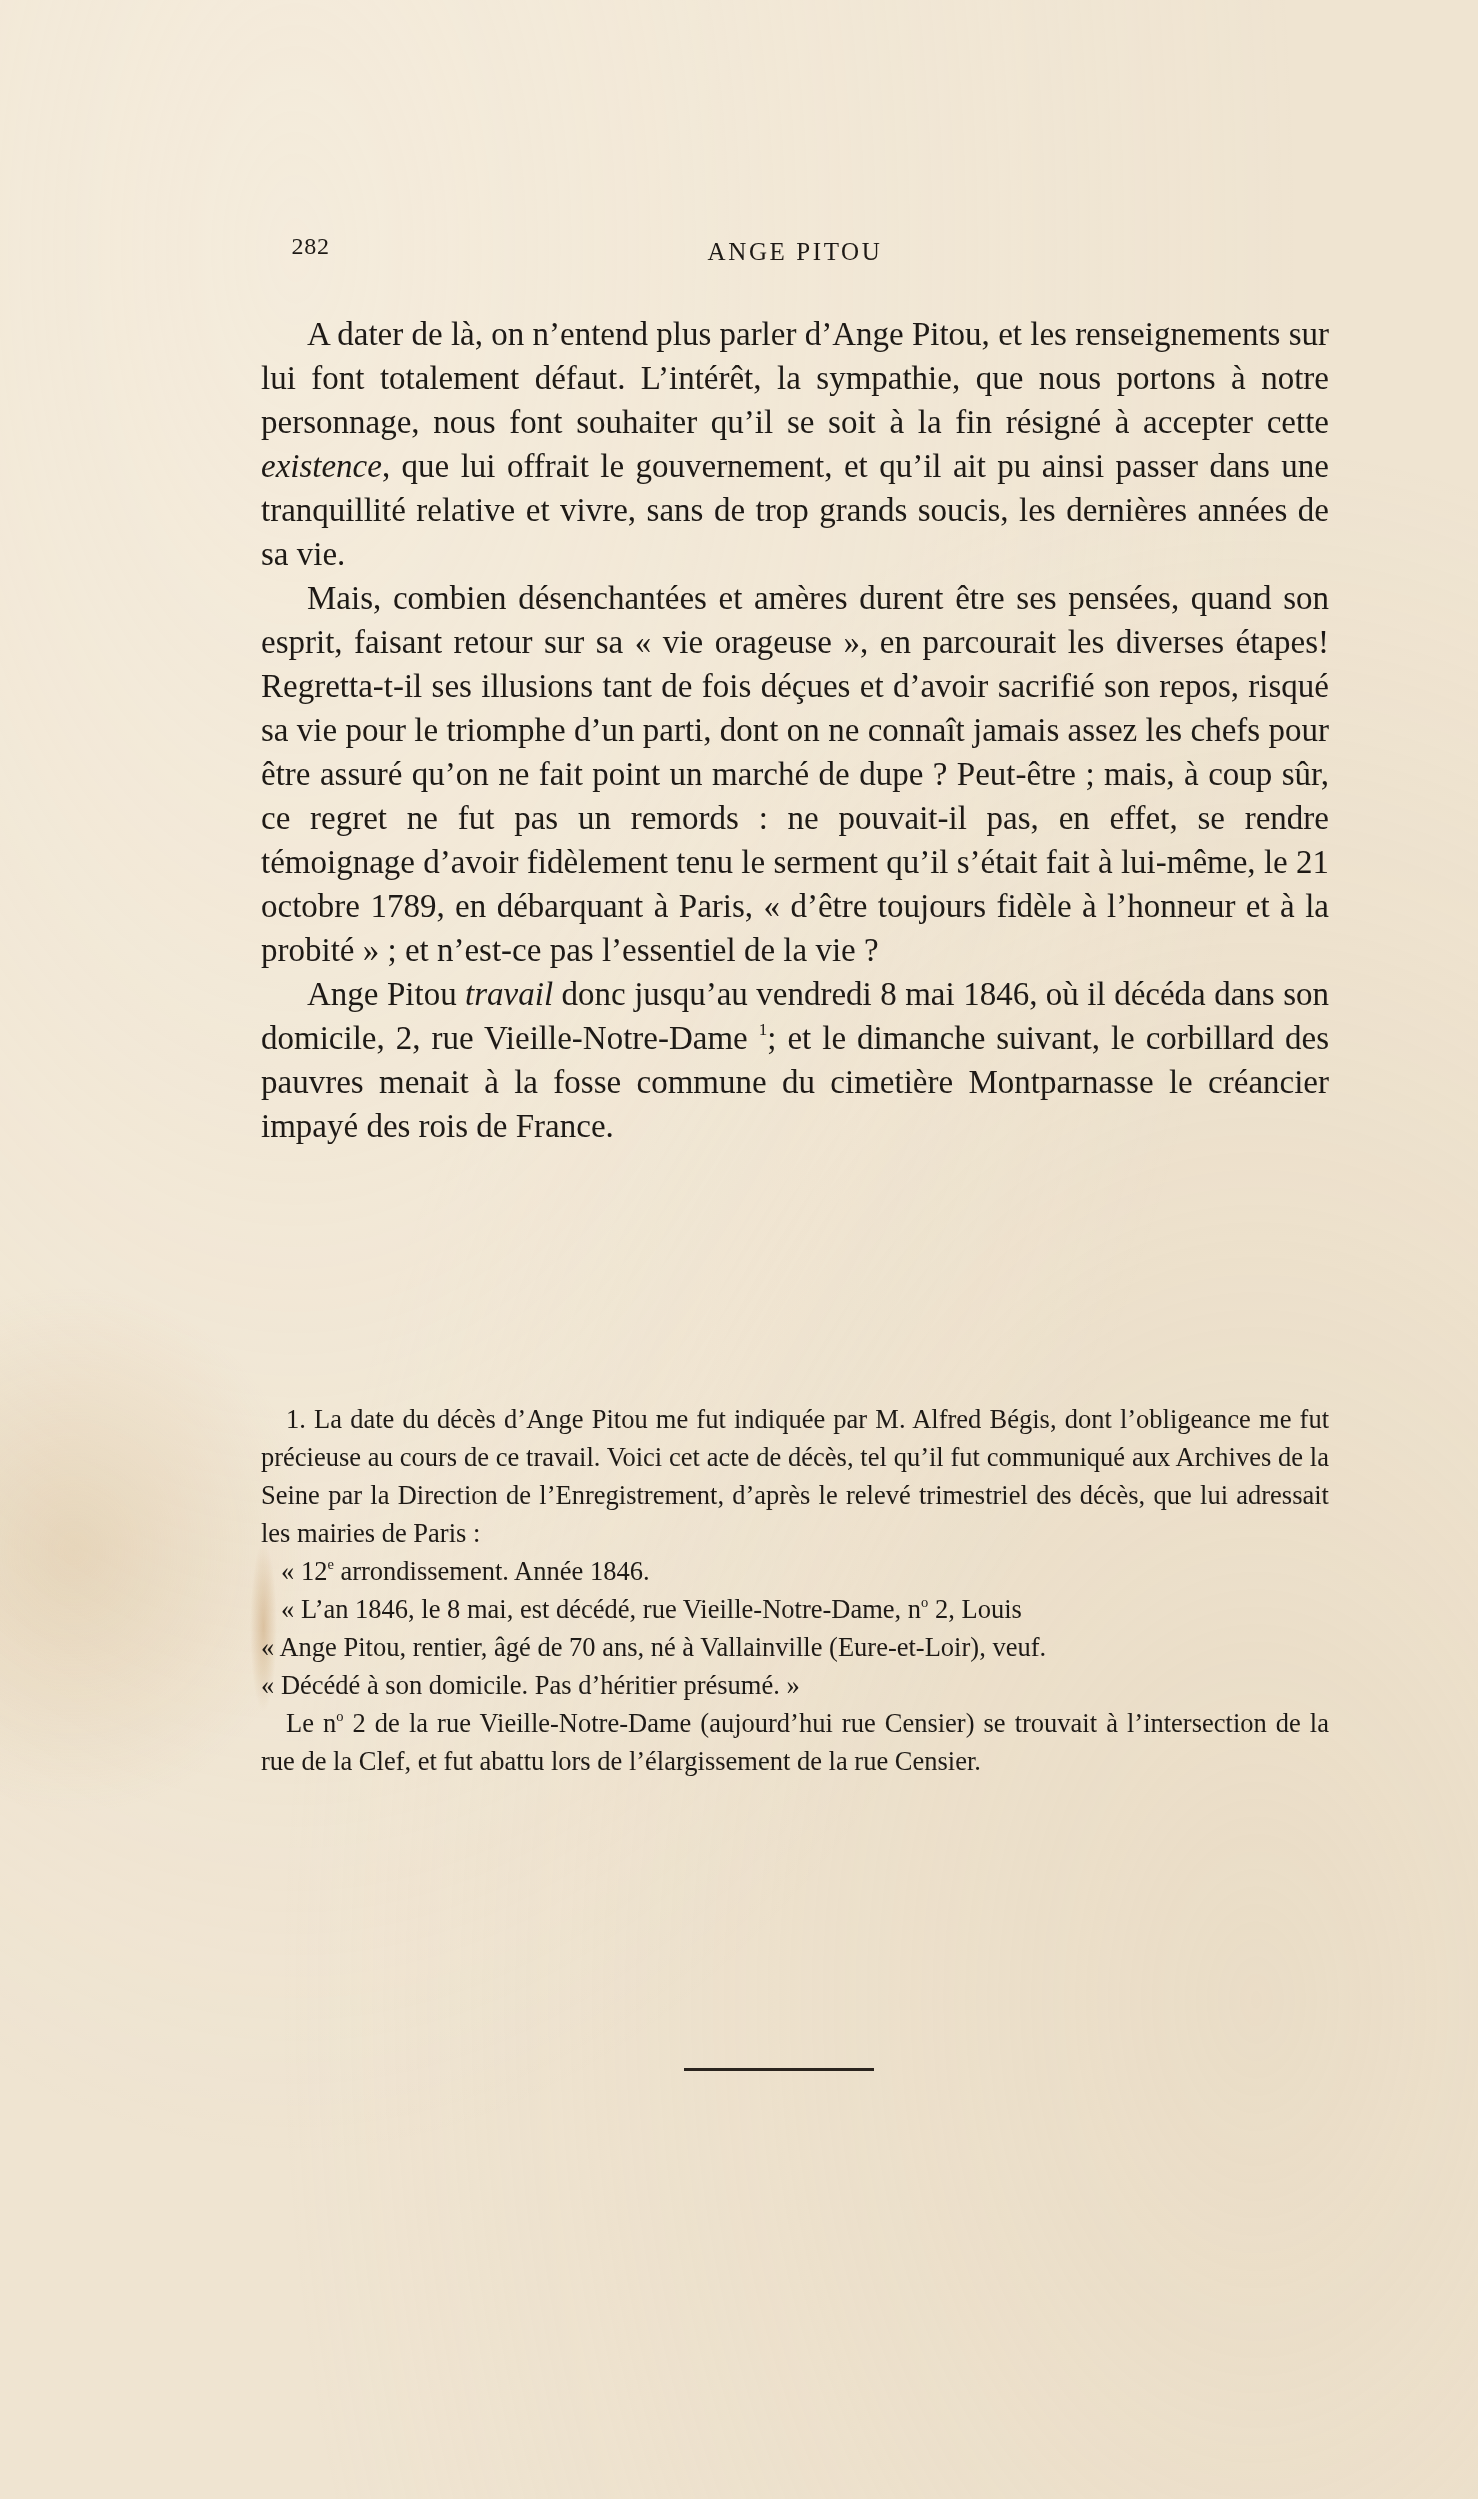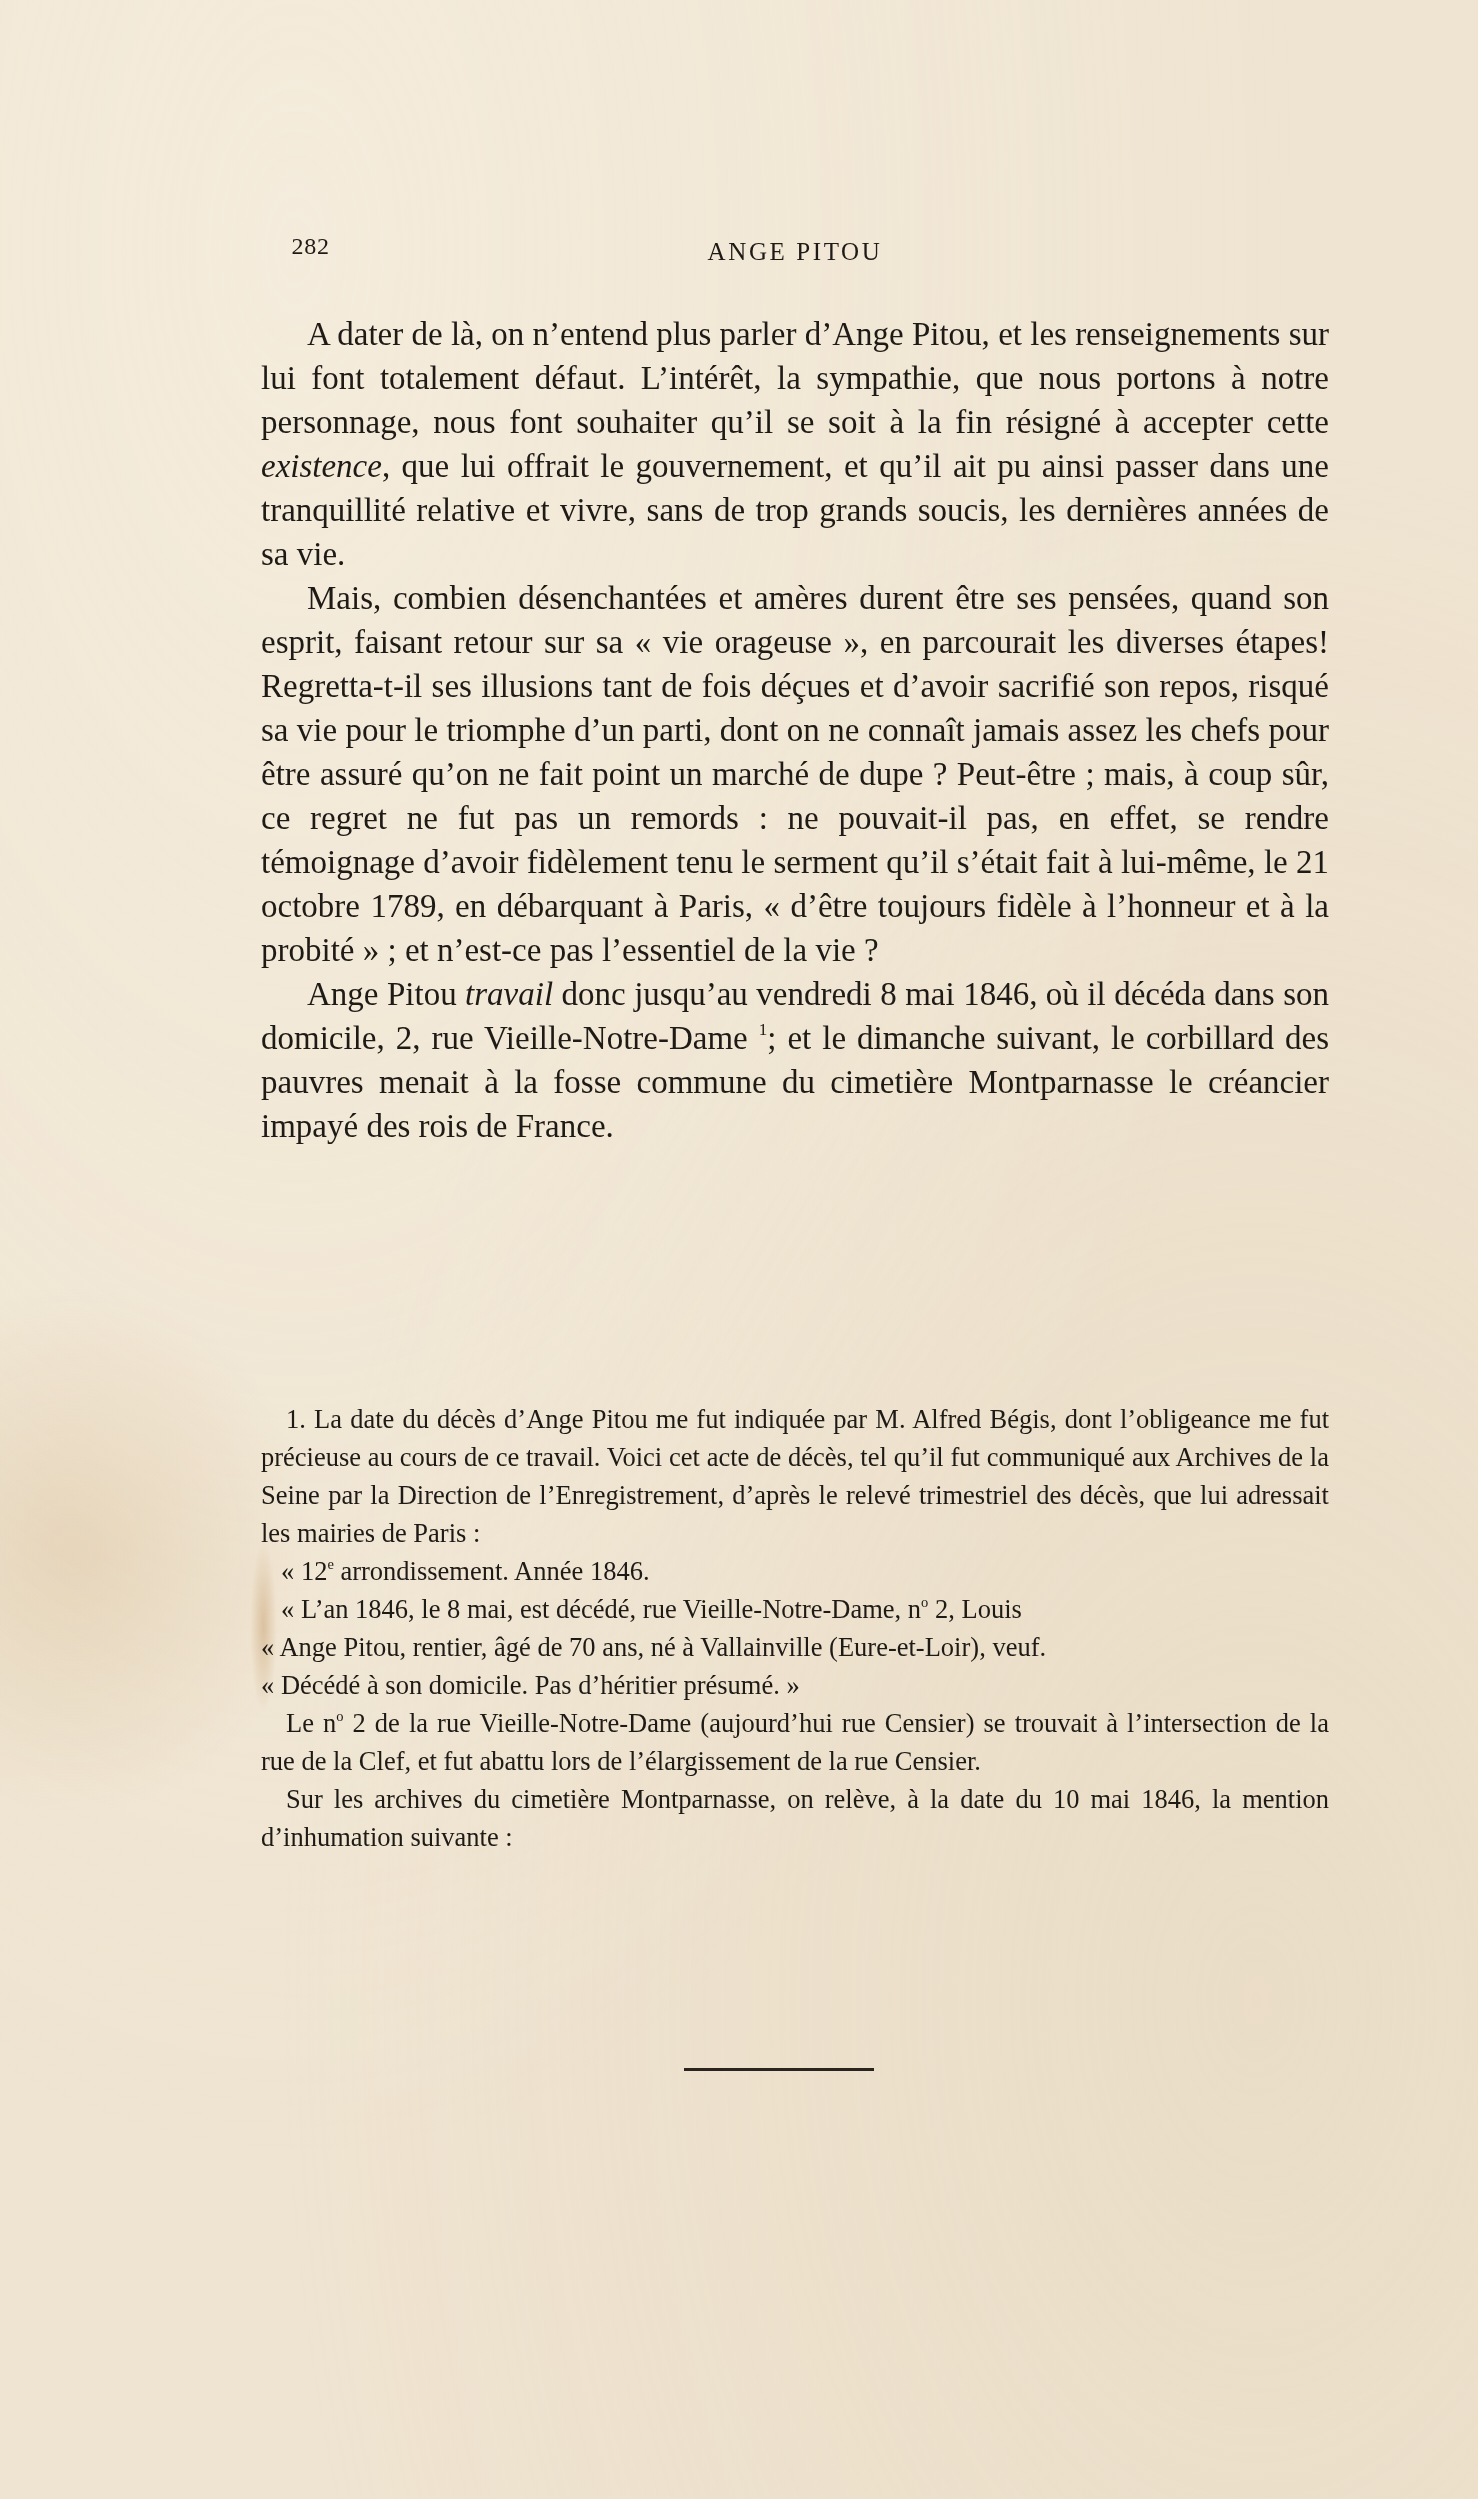--- a/index.html
+++ b/index.html
@@ -136,20 +136,19 @@
   <div class="footnotes">
     <p><span>1.</span> <span>La date du décès d’Ange Pitou me fut indiquée par M. Alfred Bégis, dont l’obligeance me fut précieuse au cours de ce travail. Voici cet acte de décès, tel qu’il fut communiqué aux Archives de la Seine par la Direction de l’Enregistrement, d’après le relevé trimestriel des décès, que lui adres­sait les mairies de Paris :</span></p>
 
     <p class="quote-first lastline-left"><span>« 12</span><sup class="ord">e</sup><span> arrondissement. Année 1846.</span></p>
     <p class="quote-first"><span>« L’an 1846, le 8 mai, est décédé, rue Vieille-Notre-Dame, n</span><sup class="ord">o</sup><span> 2, Louis</span></p>
     <p class="quote-cont"><span>« Ange Pitou, rentier, âgé de 70 ans, né à Vallainville (Eure-et-Loir), veuf.</span></p>
     <p class="quote-cont lastline-left"><span>« Décédé à son domicile. Pas d’héritier présumé. »</span></p>
 
     <p class="lastline-left"><span>Le n</span><sup class="ord">o</sup><span> 2 de la rue Vieille-Notre-Dame (aujourd’hui rue Censier) se trou­vait à l’intersection de la rue de la Clef, et fut abattu lors de l’élargissement de la rue Censier.</span></p>
 
-    <p class="lastline-left"><span>Sur les archives du cimetière Montparnasse, on relève, à la date du 10 mai 1846, la mention d’inhumation suivante :</span></p>
 
   </div>
 
 </div>
 
 <div class="end-rule"></div>
 
 
 </body></html>

